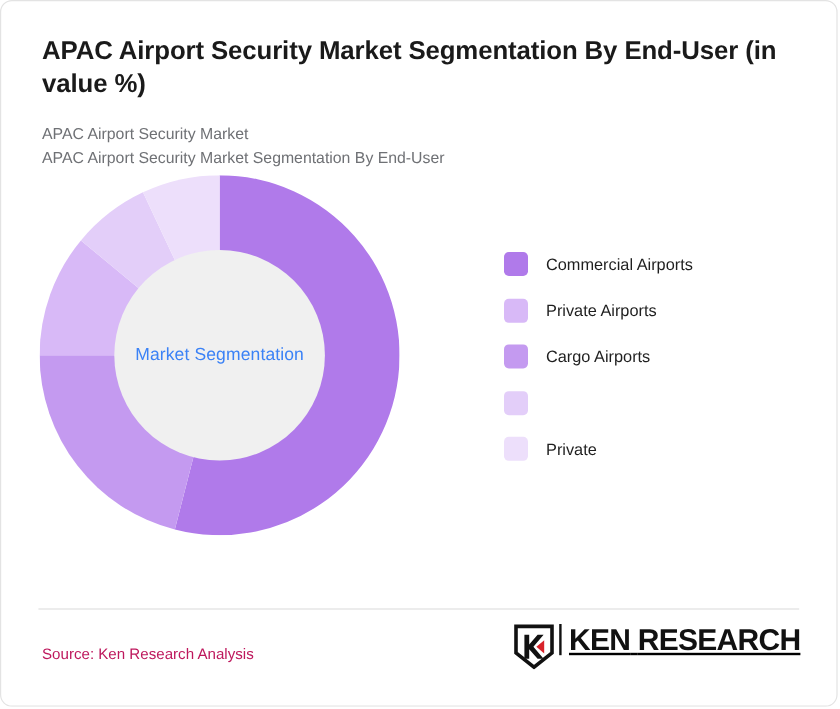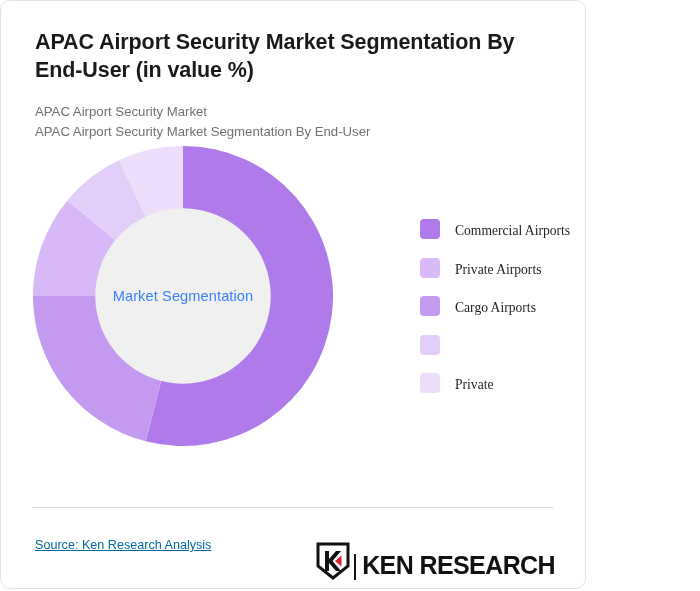--- a/index.html
+++ b/index.html
@@ -8,21 +8,21 @@
     padding: 0;
     background: #ffffff;
   }
   body {
     font-family: "Liberation Sans", sans-serif;
     -webkit-font-smoothing: antialiased;
   }
 
   .card {
     position: relative;
-    width: 586px;
+    width: 698px;
     height: 589px;
     margin: 0;
     background: #ffffff;
     border: 1px solid #e3e3e3;
     border-radius: 10px;
     box-sizing: border-box;
     overflow: hidden;
   }
 
   
@@ -84,23 +84,22 @@
 
   
   .legend {
     position: absolute;
     left: 419px;
     top: 58px;
     width: 250px;
   }
   .legend-item {
     display: flex;
-    align-items: flex-end;
+    align-items: center;
     height: 38.5px;
-    font-family: Liberation Serif, serif;
   }
   .legend-swatch {
     width: 20px;
     height: 20px;
     border-radius: 4px;
     flex: 0 0 auto;
   }
   .legend-label {
     margin-left: 15px;
     font-size: 13.6px;
@@ -122,30 +121,30 @@
     left: 0;
     right: 0;
     top: 519px;
     height: 60px;
   }
   .source-text {
     position: absolute;
     left: 34px;
     top: 18px;
     font-size: 12.6px;
-    color: #0369a1;
+    color: #be185d;
+  }
+  .logo {
+    position: absolute;
+    right: 30px;
+    top: 0;
+    display: flex;
+    align-items: flex-start;
+    height: 44px;
     text-decoration: underline;
-  }
-  .logo {
-    position: absolute;
-    right: 30px;
-    top: 16px;
-    display: flex;
-    align-items: flex-end;
-    height: 44px;
   }
   .logo-mark {
     width: 34px;
     height: 38px;
     flex: 0 0 auto;
   }
   .logo-sep {
     width: 2px;
     height: 26px;
     background: #111111;

